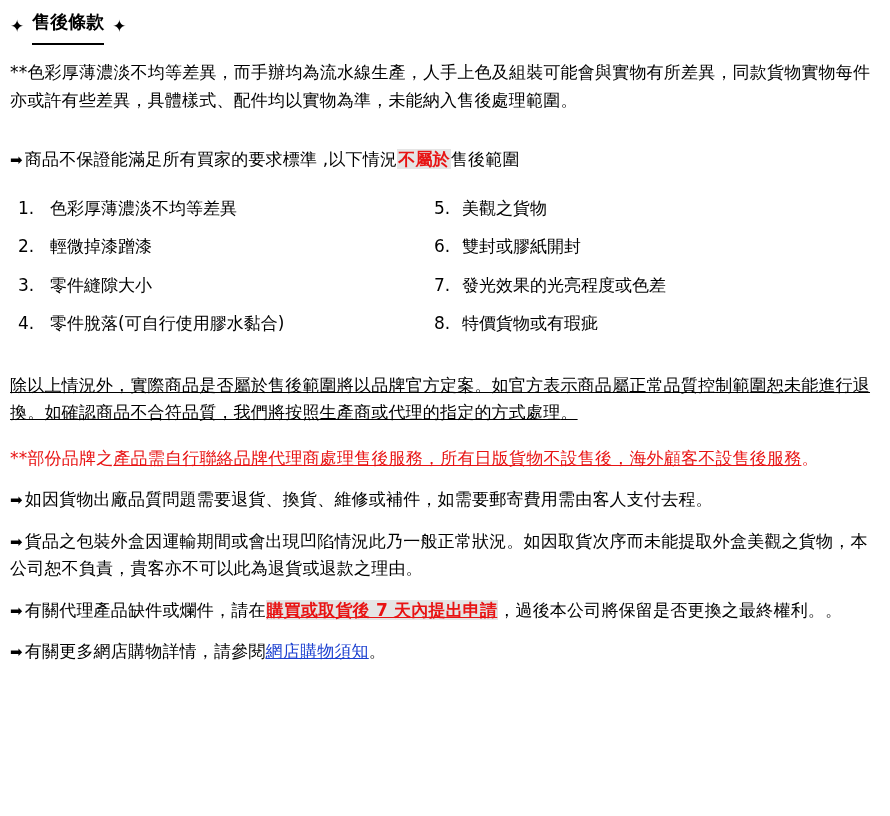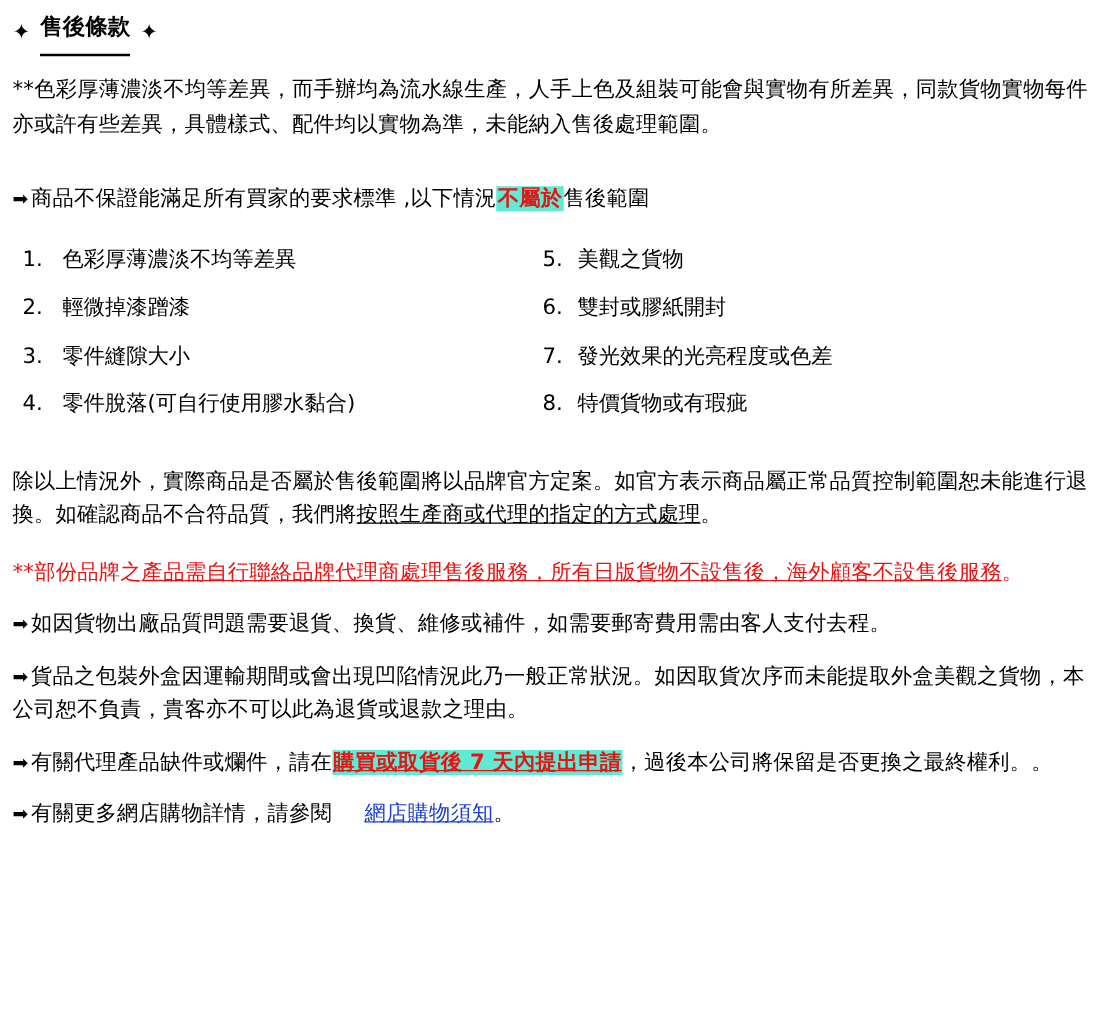--- a/index.html
+++ b/index.html
@@ -46,33 +46,32 @@
   .spacer-lg { height: 26px; }
   .spacer-md { height: 16px; }
   .spacer-sm { height: 8px; }
 
   .arrow {
     font-size: 15px;
     margin-right: 2px;
   }
   .u { text-decoration: underline; }
   .hl-yellow-red {
-    background: #5eead4;
+    background: #e5e5e5;
     color: #e81313;
     font-weight: bold;
     padding: 0 1px;
   }
   .red-bold {
     color: #e81313;
     font-weight: normal;
   }
   .blue-link {
     color: #1a3fd0;
     text-decoration: underline;
-    padding-left: 26px;
   }
 
   .list-block {
     display: flex;
     margin: 0;
     padding: 0;
   }
   .list-col {
     display: flex;
     flex-direction: column;
@@ -86,21 +85,21 @@
     margin-bottom: 13px;
     white-space: nowrap;
   }
   .list-num {
     width: 32px;
     flex: 0 0 32px;
   }
   .list-num.r { width: 28px; flex: 0 0 28px; }
   .list-text { }
 
-  .para-tight { margin-bottom: 2px; }
+  .para-tight { margin-bottom: 2px; text-decoration: underline; }
   .block-gap { height: 22px; }
 </style>
 </head>
 <body>
 
 <div class="page">
 
   <div class="title-row">
     <span class="title-star">✦</span>
     <span class="title-text">售後條款</span>

